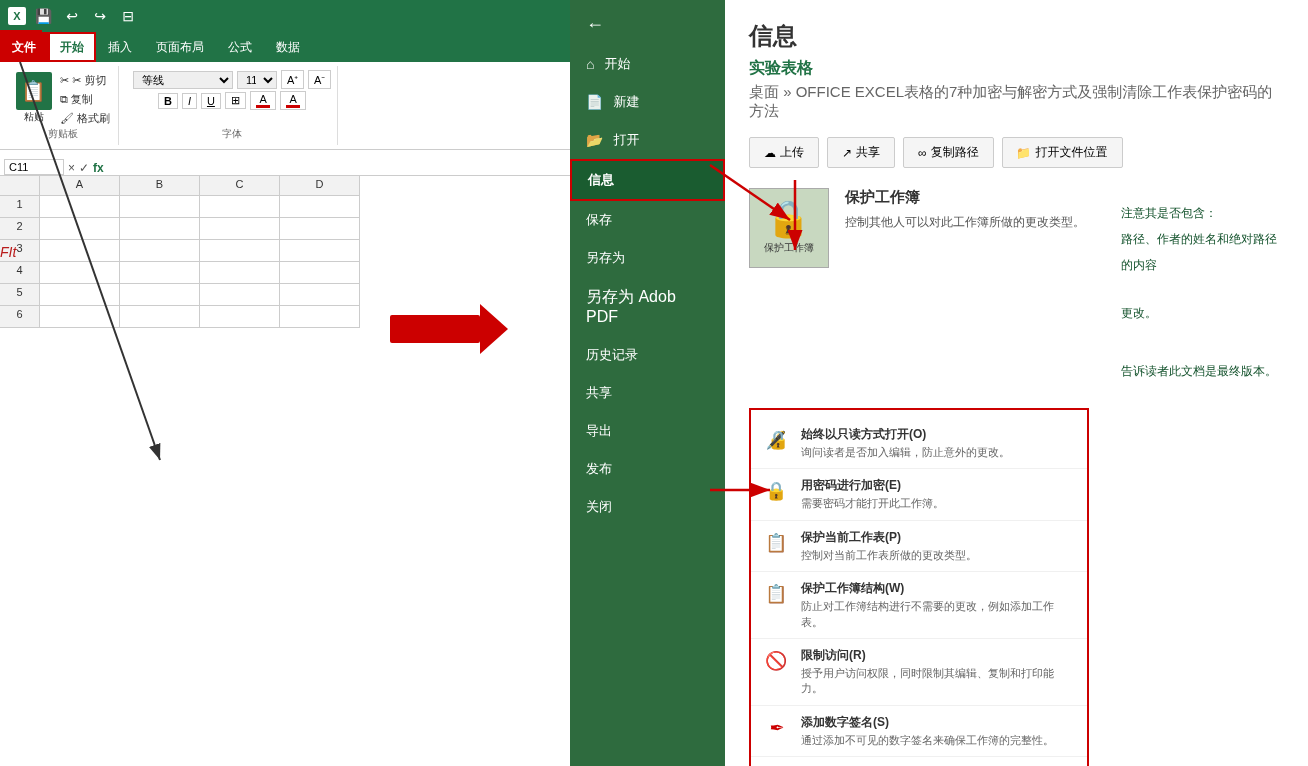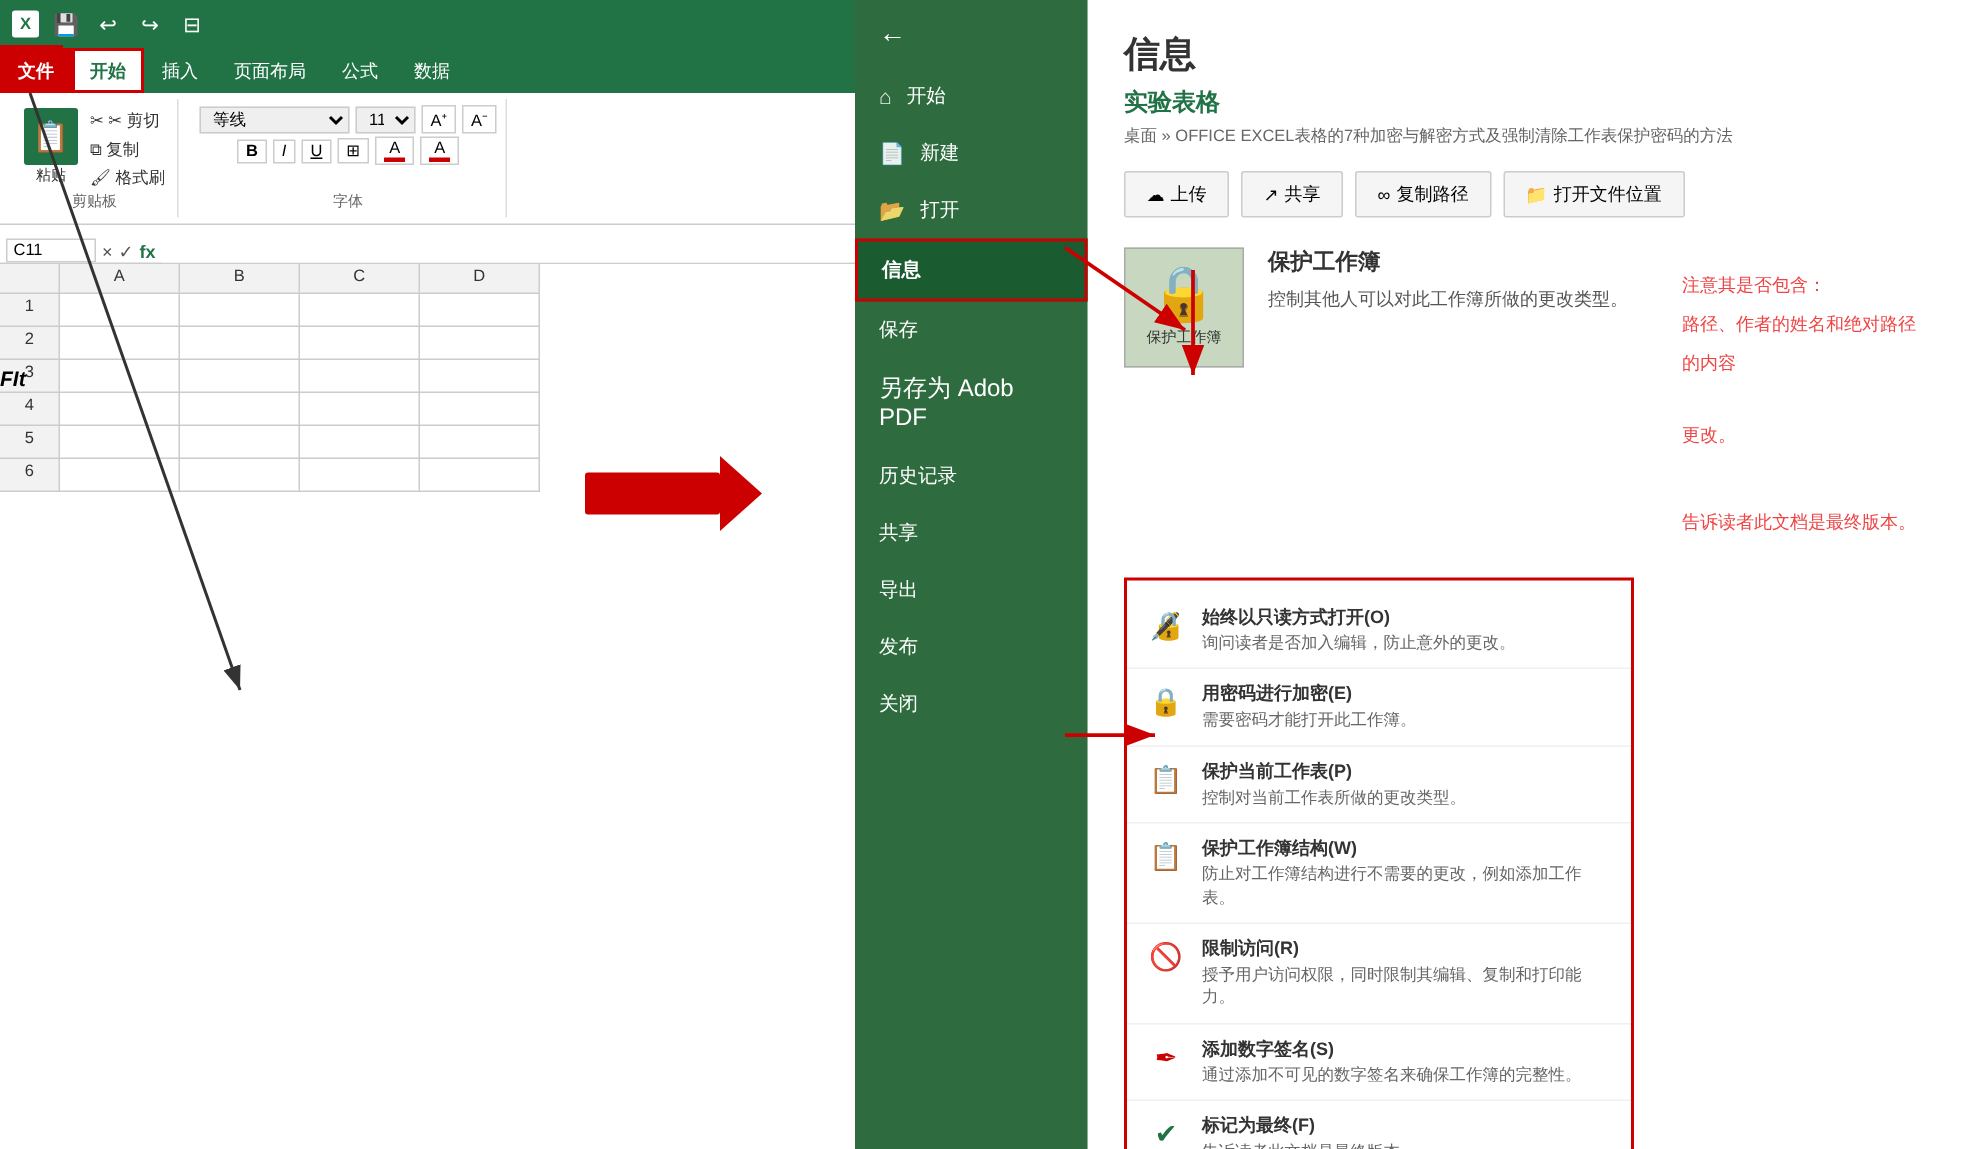--- a/index.html
+++ b/index.html
@@ -190,21 +190,21 @@
       font-size: 24px;
       color: #333;
       margin-bottom: 6px;
     }
     .info-subtitle {
       font-size: 16px;
       color: #217346;
       margin-bottom: 4px;
     }
     .info-path {
-      font-size: 11px;
+      font-size: 15px;
       color: #666;
       margin-bottom: 16px;
     }
     .info-actions {
       display: flex; gap: 8px; margin-bottom: 20px;
     }
     .info-action-btn {
       display: flex; align-items: center; gap: 4px;
       padding: 6px 14px; border: 1px solid #ccc;
       background: #f5f5f5; font-size: 12px; cursor: pointer;
@@ -251,21 +251,21 @@
       font-size: 18px;
     }
     .dropdown-item-text h4 { font-size: 12px; color: #333; margin-bottom: 2px; }
     .dropdown-item-text p { font-size: 11px; color: #666; line-height: 1.4; }
 
     
     .info-right-section {
       margin-top: 16px;
     }
     .info-right-section p {
-      font-size: 12px; color: #ef4444; margin-bottom: 8px; line-height: 1.5;
+      font-size: 12px; color: #14532d; margin-bottom: 8px; line-height: 1.5;
     }
 
     
     svg.arrows-svg {
       position: absolute;
       top: 0; left: 0;
       width: 100%;
       height: 100%;
       pointer-events: none;
       z-index: 30;
@@ -433,21 +433,21 @@
 
       <defs>
         <marker id="arrowhead1" markerWidth="8" markerHeight="6" refX="8" refY="3" orient="auto">
           <polygon points="0 0, 8 3, 0 6" fill="#333"></polygon>
         </marker>
       </defs>
 
       <line x1="20" y1="62" x2="160" y2="460" stroke="#333" stroke-width="2" marker-end="url(#arrowhead1)"></line>
     </svg>
 
-    <div style="position:absolute;top:244px;left:0;font-size:14px;color:#000000;font-style:italic;font-weight:bold;">FIt</div>
+    <div style="position:absolute;top:244px;left:0;font-size:14px;color:#b91c1c;font-style:italic;font-weight:normal;">FIt</div>
 
   </div>
 
   <div style="position:absolute;left:390px;top:300px;z-index:50;pointer-events:none;">
     <svg width="120" height="60">
       <defs>
         <marker id="rarrow" markerWidth="10" markerHeight="8" refX="10" refY="4" orient="auto">
           <polygon points="0 0, 10 4, 0 8" fill="#c00"></polygon>
         </marker>
       </defs>
@@ -474,20 +474,23 @@
     </div>
 
     <div style="border:2px solid #c00;background:#1a5c30;">
       <div class="nav-item active" style="border:none;background:transparent;">
         <span>信息</span>
       </div>
     </div>
 
     <div class="nav-item">
       <span>保存</span>
+    </div>
+    <div class="nav-item">
+      <span>另存为</span>
     </div>
     <div class="nav-item" style="font-size:16px;">
       <span>另存为 Adob PDF</span>
     </div>
     <div class="nav-item">
       <span>历史记录</span>
     </div>
     <div class="nav-item">
       <span>共享</span>
     </div>

